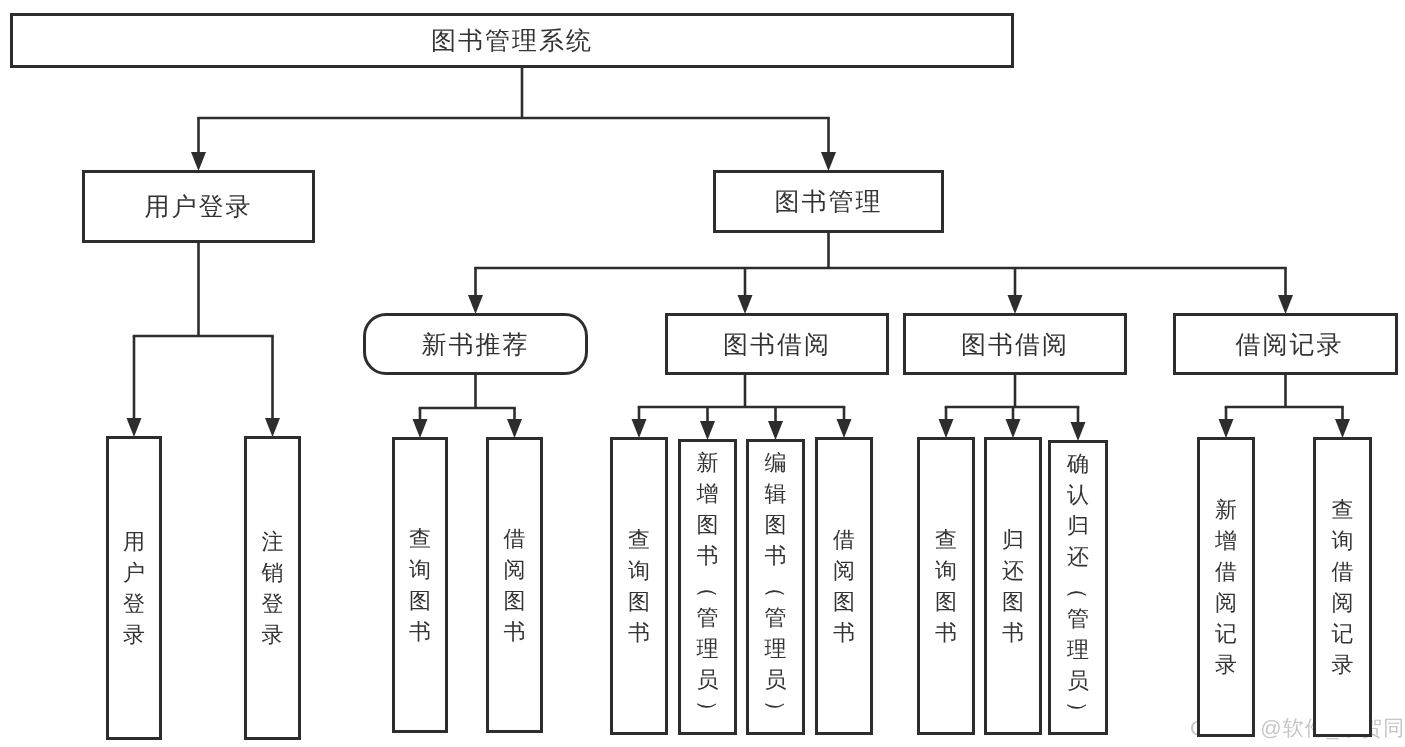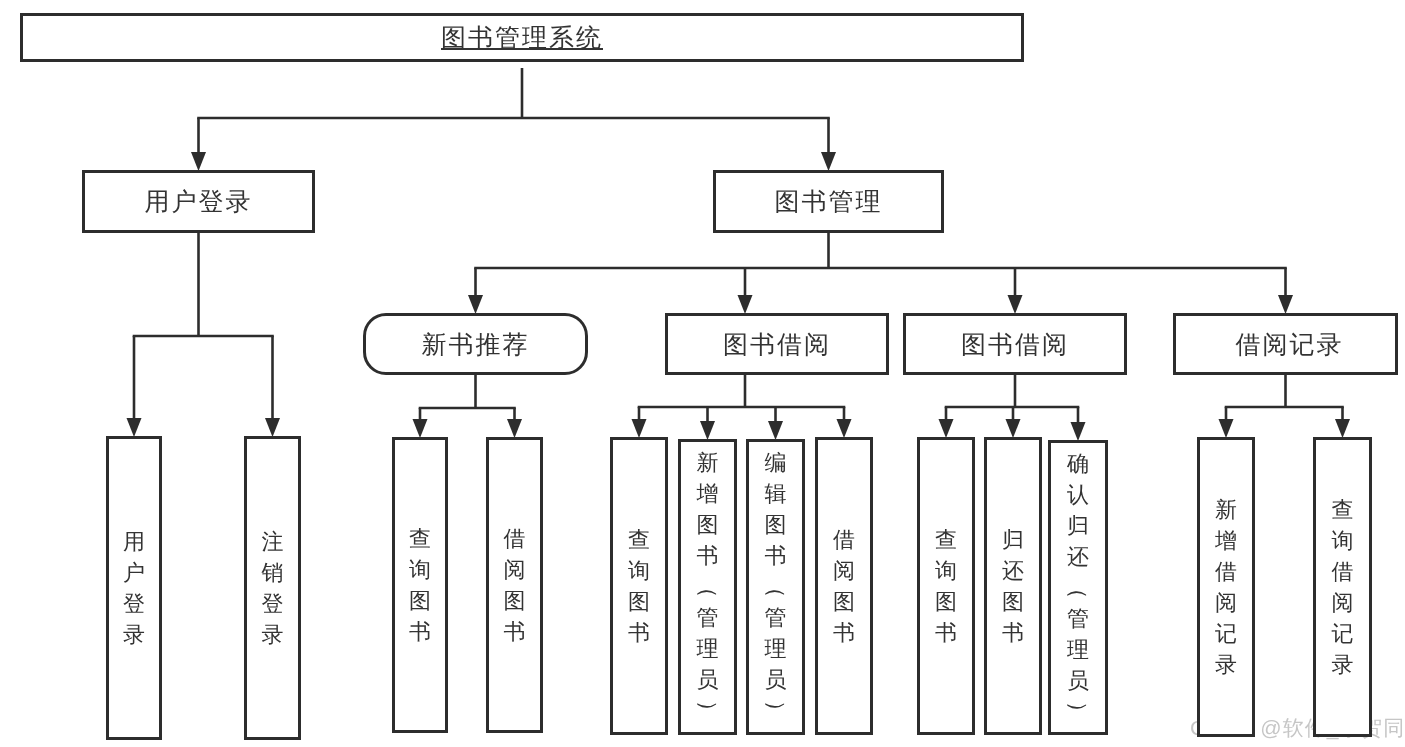--- a/index.html
+++ b/index.html
@@ -104,24 +104,24 @@
       <line x1="1078" y1="407" x2="1078" y2="428" stroke="#2d2d2d" stroke-width="2.6"></line>
       <polygon points="1070.5,422 1085.5,422 1078,441" fill="#2d2d2d"></polygon>
       <line x1="1285.5" y1="375" x2="1285.5" y2="407" stroke="#2d2d2d" stroke-width="2.6"></line>
       <line x1="1224.7" y1="407" x2="1343.8" y2="407" stroke="#2d2d2d" stroke-width="2.6"></line>
       <line x1="1226" y1="407" x2="1226" y2="425" stroke="#2d2d2d" stroke-width="2.6"></line>
       <polygon points="1218.5,419 1233.5,419 1226,438" fill="#2d2d2d"></polygon>
       <line x1="1342.5" y1="407" x2="1342.5" y2="425" stroke="#2d2d2d" stroke-width="2.6"></line>
       <polygon points="1335,419 1350,419 1342.5,438" fill="#2d2d2d"></polygon>
     </svg>
   <div id="watermark" style="color: rgb(198, 198, 198);">CSDN @软件_小贺同学</div>
-<div class="node h" style="left: 20px; top: 13px; width: 1004px; height: 49px; border-color: rgb(45, 45, 45); color: rgb(51, 51, 51); text-decoration: underline;">
+<div class="node h" style="left: 10px; top: 13px; width: 1004px; height: 55px; border-color: rgb(45, 45, 45); color: rgb(51, 51, 51);">
       <span>图书管理系统</span>
     </div>
-    <div class="node h" style="left: 82px; top: 170px; width: 233px; height: 63px; border-color: rgb(45, 45, 45); color: rgb(51, 51, 51);">
+    <div class="node h" style="left: 82px; top: 170px; width: 233px; height: 73px; border-color: rgb(45, 45, 45); color: rgb(51, 51, 51);">
       <span>用户登录</span>
     </div>
     <div class="node h" style="left: 713px; top: 170px; width: 231px; height: 63px; border-color: rgb(45, 45, 45); color: rgb(51, 51, 51); text-align: right;">
       <span>图书管理</span>
     </div>
     <div class="node h" style="left: 363px; top: 313px; width: 225px; height: 62px; border-color: rgb(45, 45, 45); color: rgb(51, 51, 51); border-radius: 23px;">
       <span>新书推荐</span>
     </div>
     <div class="node h" style="left: 633px; top: 313px; width: 224px; height: 62px; border-color: rgb(45, 45, 45); color: rgb(51, 51, 51); margin-left: 32px;">
       <span>图书借阅</span>

